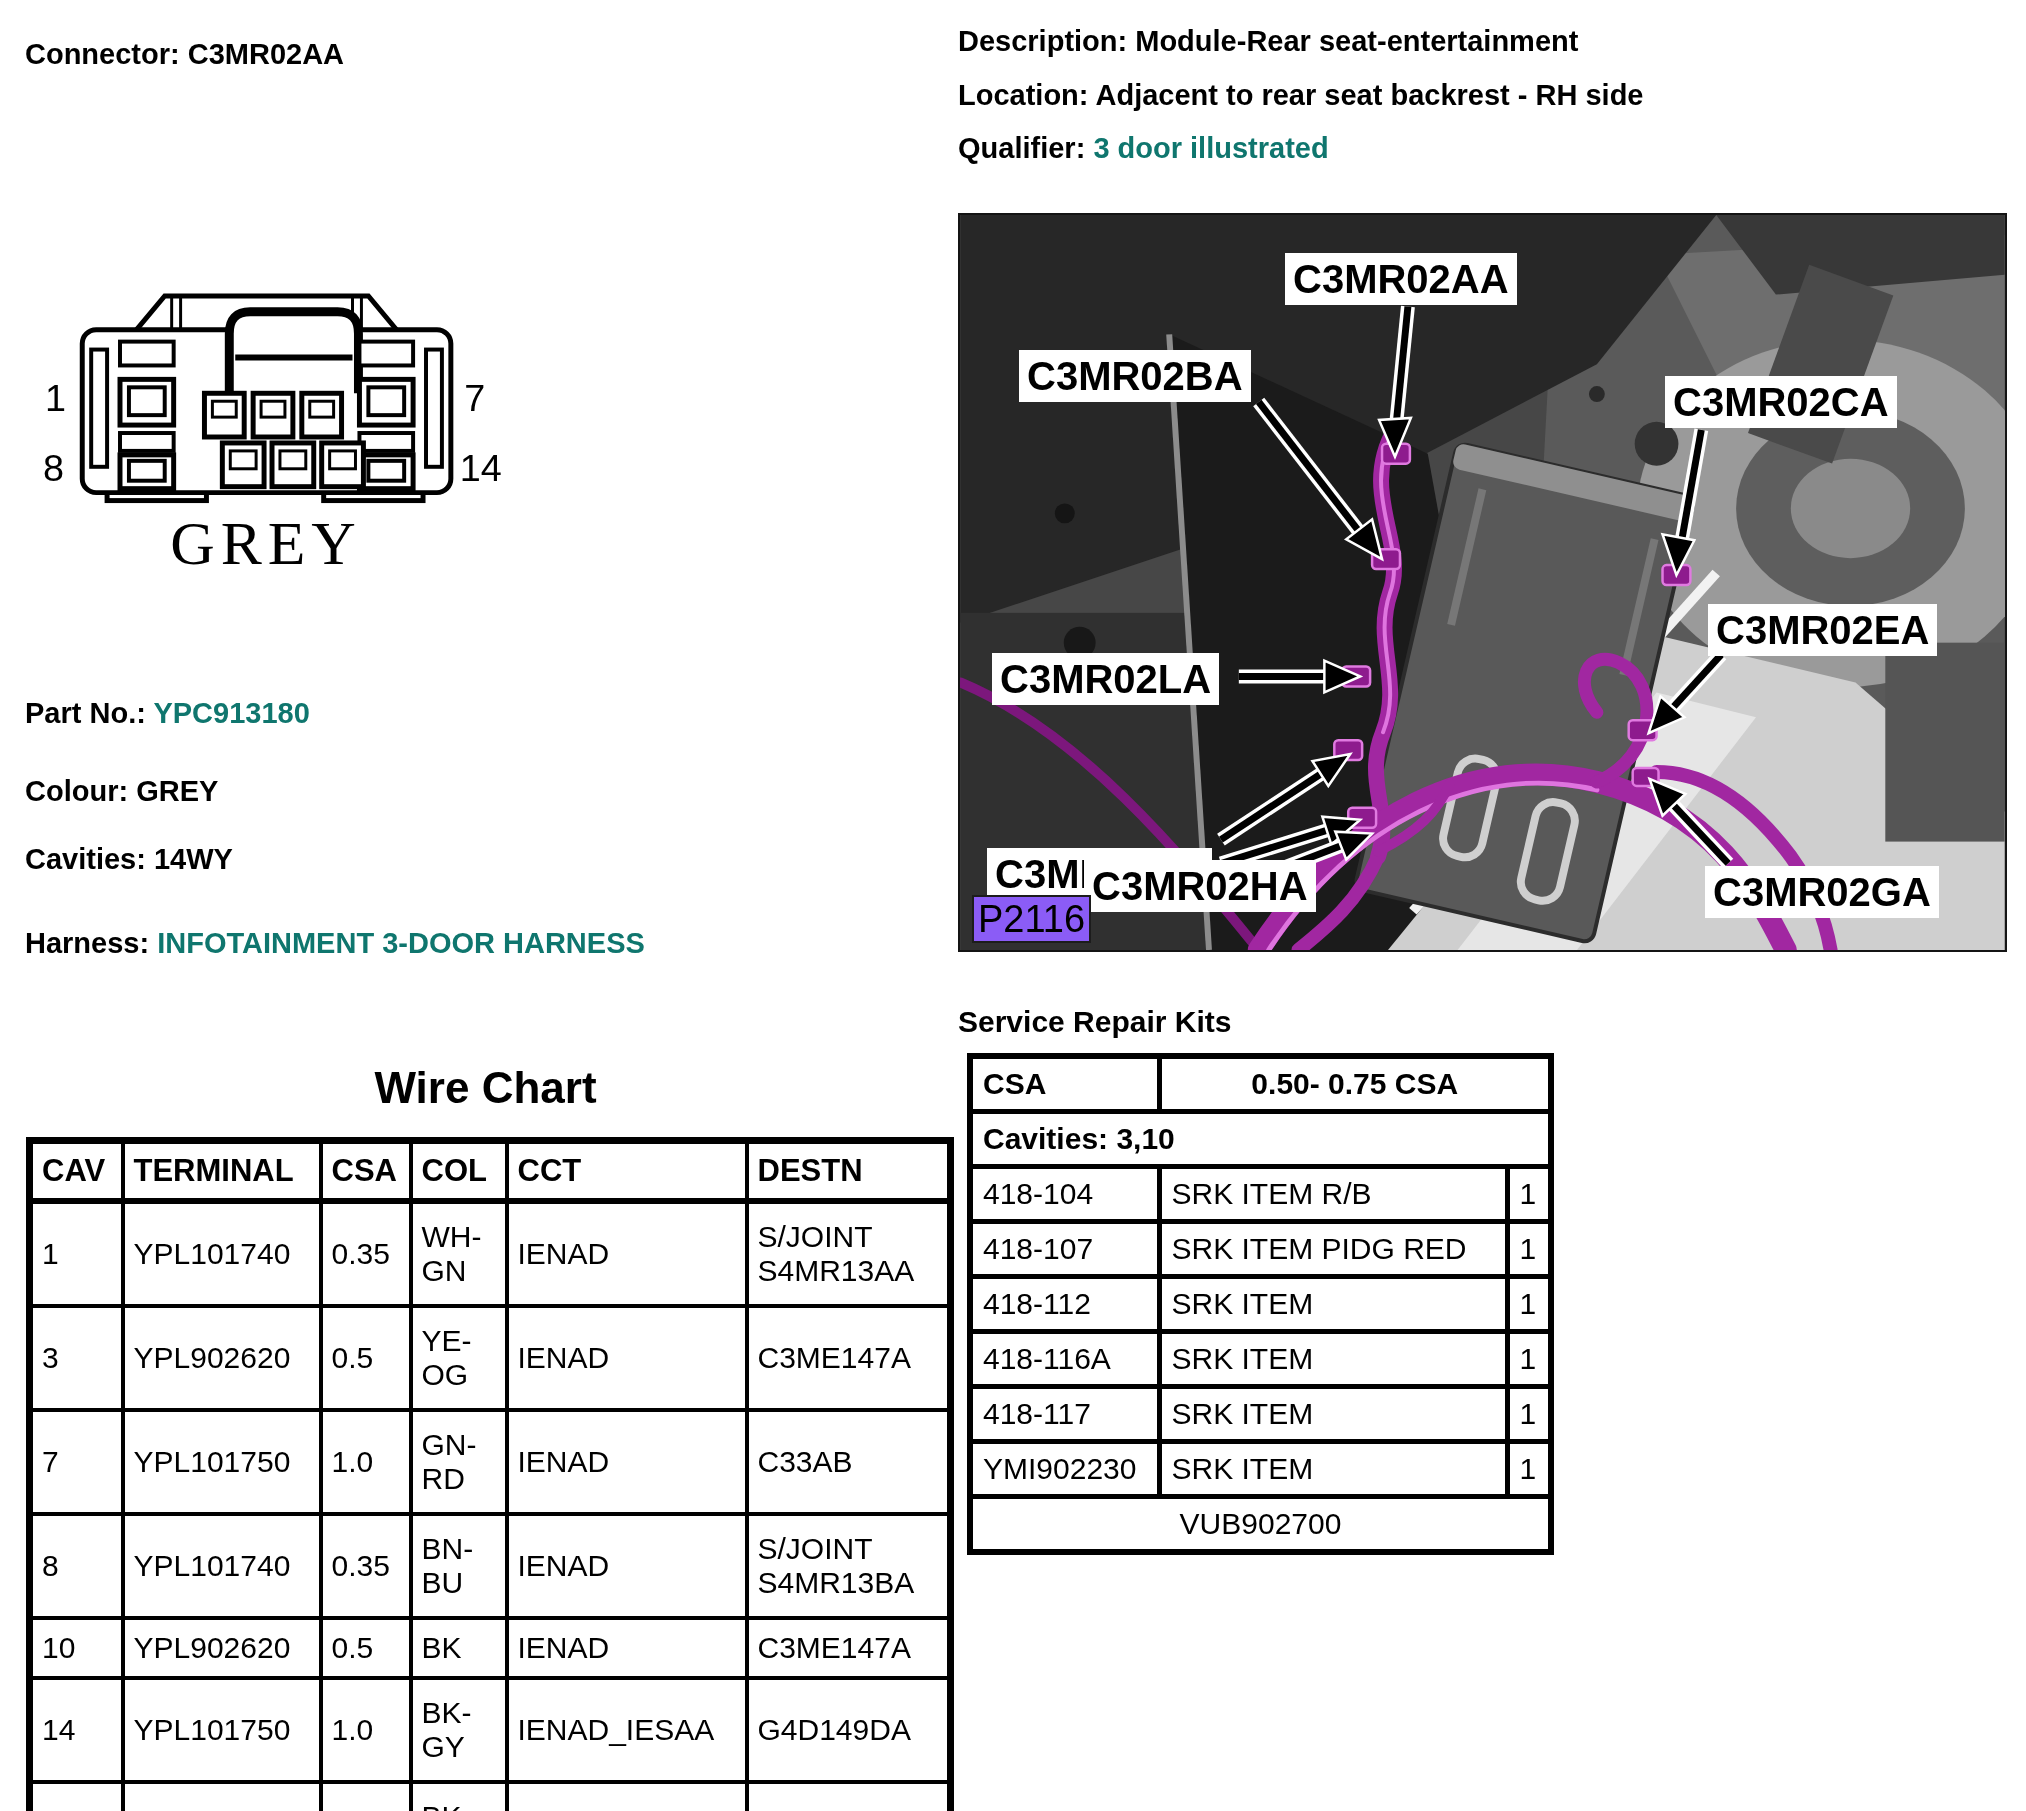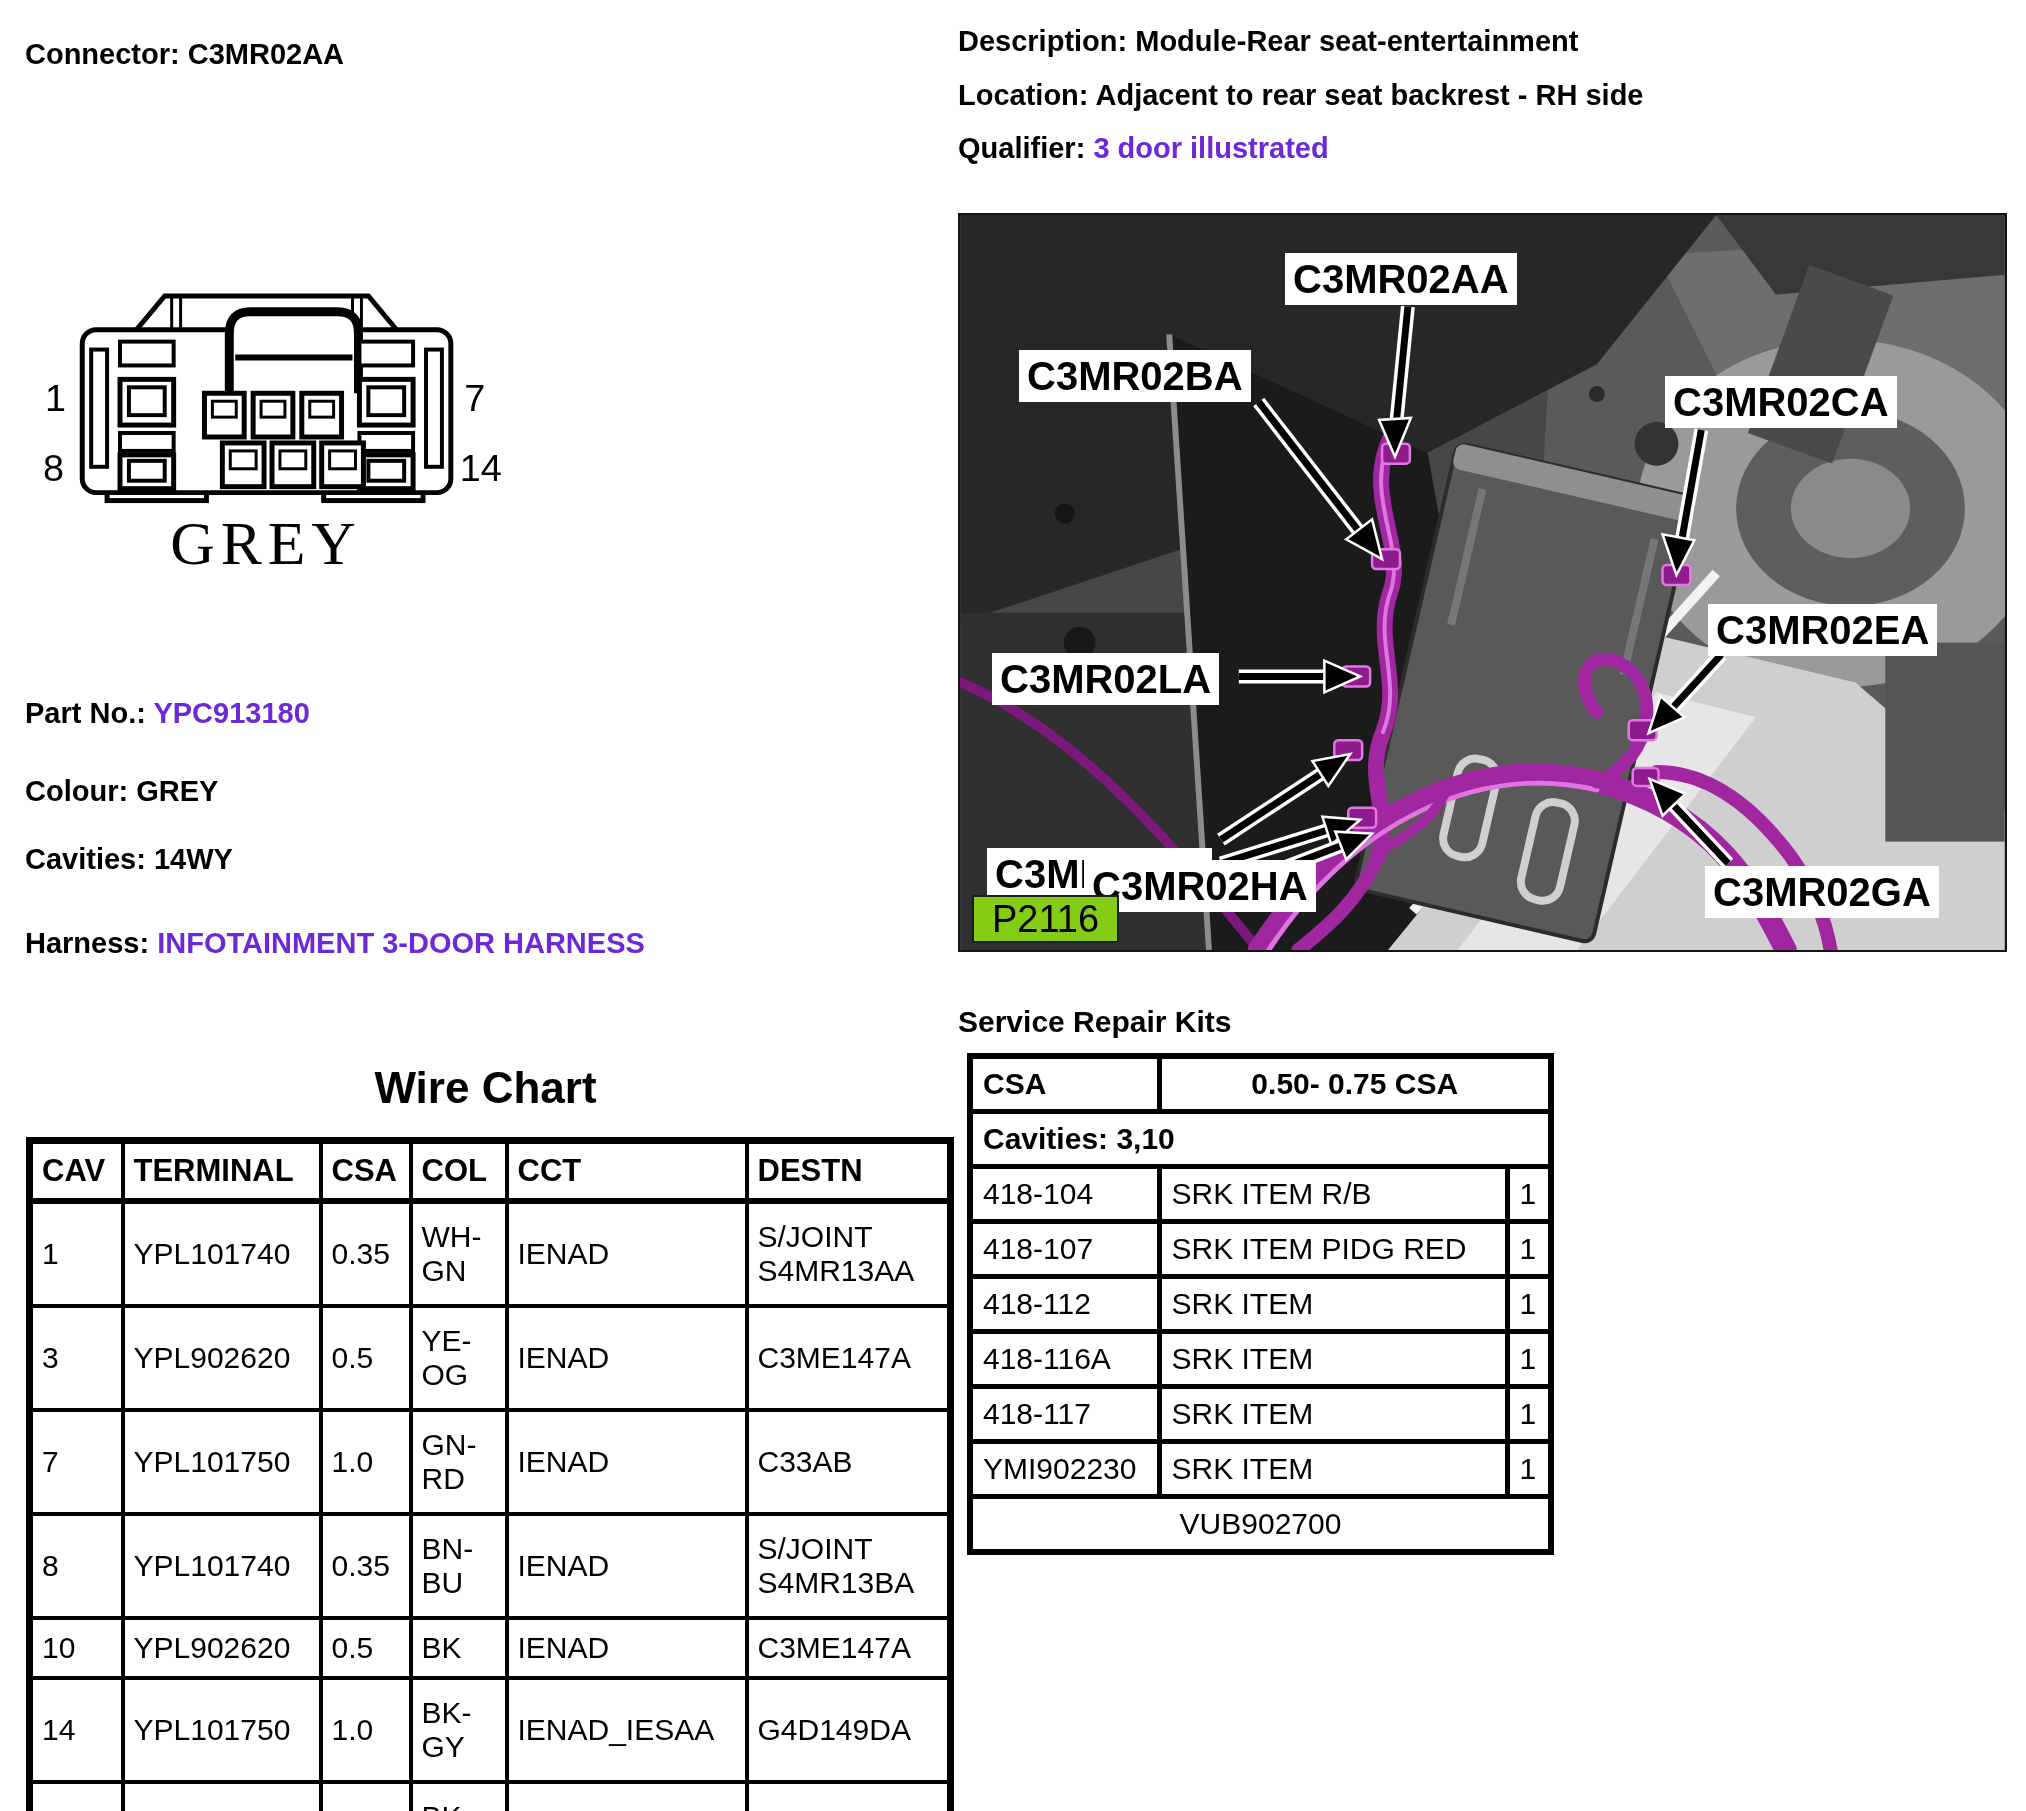--- a/index.html
+++ b/index.html
@@ -1,29 +1,29 @@
 <!DOCTYPE html>
 <html><head>
 <meta charset="utf-8">
 <style>
   html,body{margin:0;padding:0;background:#fff;}
   #page{position:relative;width:2027px;height:1812px;background:#ffffff;
         font-family:"Liberation Sans",sans-serif;color:#000;overflow:hidden;}
 
   .info-line{position:absolute;font-size:29px;font-weight:bold;white-space:nowrap;}
-  .green{color:#6d28d9;}
+  .green{color:#0f766e;}
 
   
   #photo{position:absolute;left:958px;top:213px;width:1045px;height:735px;
          border:2px solid #141414;background:#474747;}
   #photo svg{position:absolute;left:0;top:0;}
   .photo-label{position:absolute;background:#ffffff;color:#000;font-weight:bold;
                font-size:40px;line-height:50px;padding:1px 8px;white-space:nowrap;}
-  .photo-ref{position:absolute;background:#84cc16;color:#000;font-size:38px;line-height:44px;
-             padding:0 18px;border:2px solid #1c1c1c;white-space:nowrap;}
+  .photo-ref{position:absolute;background:#8b5cf6;color:#000;font-size:38px;line-height:44px;
+             padding:0 4px;border:2px solid #1c1c1c;white-space:nowrap;}
   .casing{stroke:#ffffff;stroke-width:14;fill:none;}
   .shaft{stroke:#000000;stroke-width:7;fill:none;}
   .head{fill:#000000;stroke:#ffffff;stroke-width:2.5;}
 
   
   #wire-chart-title{position:absolute;left:26px;top:1063px;width:919px;text-align:center;
                     font-size:44px;font-weight:bold;}
   #wire-chart{position:absolute;left:26px;top:1137px;}
   table.wire{border-collapse:collapse;border:7px solid #000;table-layout:fixed;width:919px;
              font-size:30px;}

